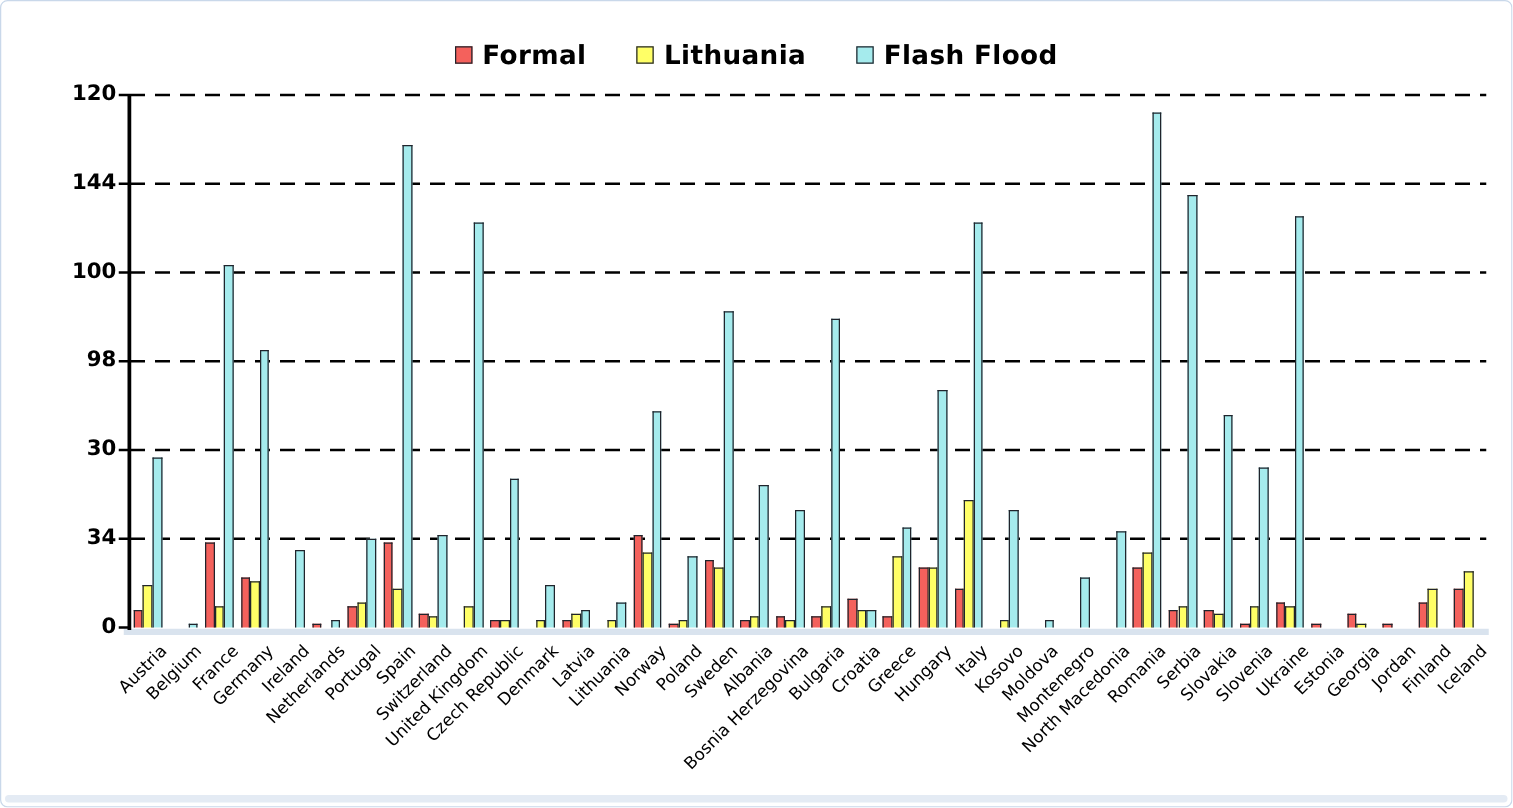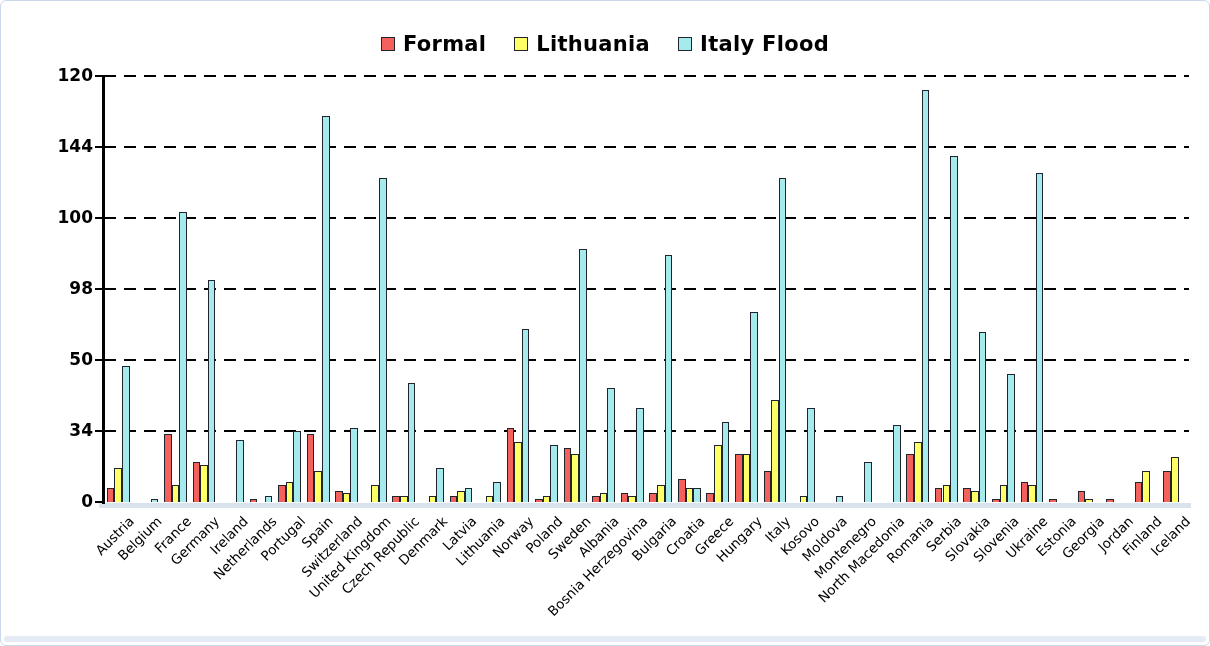--- a/index.html
+++ b/index.html
@@ -1,20 +1,20 @@
 <!DOCTYPE html>
 <html><head>
 <meta charset="utf-8">
 <style>
   html,body{margin:0;padding:0;background:#ffffff;}
   body{width:1210px;height:646px;overflow:hidden;font-family:"DejaVu Sans","Liberation Sans",sans-serif;}
   .frame{position:relative;width:1210px;height:646px;box-sizing:border-box;
          border:1px solid #c9d8ea;border-radius:6px;background:#ffffff;overflow:hidden;}
   .bottom-strip{position:absolute;left:3px;right:3px;bottom:3px;height:6px;background:#e4ebf4;border-radius:3px;}
-  .legend{position:absolute;top:31px;left:0;width:100%;display:flex;justify-content:center;gap:28px;z-index:5;}
+  .legend{position:absolute;top:31px;left:0;width:100%;display:flex;justify-content:center;gap:40px;z-index:5;}
   .legend-item{display:flex;align-items:center;gap:8px;}
   .swatch{width:14px;height:14px;border:1.6px solid #20242c;box-sizing:border-box;}
   .legend-label{font-size:21px;font-weight:700;color:#000;letter-spacing:.3px;}
   .plot{position:absolute;inset:0;}
   .gridline{position:absolute;height:2.5px;z-index:1;
             background:repeating-linear-gradient(90deg,#000 0 12px,transparent 12px 20px);}
   .y-axis-line{position:absolute;left:101px;top:75px;width:2.5px;height:428px;background:#000;z-index:3;}
   .ymark{position:absolute;width:9px;height:2.5px;background:#000;z-index:3;}
   .ytick{position:absolute;width:78px;text-align:right;font-size:17px;font-weight:700;color:#000;z-index:3;}
   .baseline{position:absolute;left:98px;top:501.5px;width:1092px;height:5px;background:#d9e3ee;z-index:0;}
@@ -31,21 +31,21 @@
     <div class="legend-item">
       <span class="swatch" id="sw0" style="background: rgb(244, 97, 92);"></span>
       <span class="legend-label">Formal</span>
     </div>
     <div class="legend-item">
       <span class="swatch" id="sw1" style="background: rgb(255, 255, 102);"></span>
       <span class="legend-label">Lithuania</span>
     </div>
     <div class="legend-item">
       <span class="swatch" id="sw2" style="background: rgb(165, 235, 237);"></span>
-      <span class="legend-label">Italy Flood</span>
+      <span class="legend-label">Flash Flood</span>
     </div>
   </div>
 
   <div class="plot">
     <div class="baseline"></div>
     <div id="layer-grid">
         <div class="gridline" style="left: 103px; top: 428.75px; width: 1085px;"></div>
         <div class="gridline" style="left: 103px; top: 357.75px; width: 1085px;"></div>
         <div class="gridline" style="left: 103px; top: 286.75px; width: 1085px;"></div>
         <div class="gridline" style="left: 103px; top: 215.75px; width: 1085px;"></div>
@@ -146,21 +146,21 @@
         <div class="bar" style="left: 1141.37px; top: 469.76px; width: 7.6px; height: 31.24px; background: rgb(255, 255, 102);"></div>
         <div class="bar" style="left: 1162.32px; top: 469.76px; width: 7.6px; height: 31.24px; background: rgb(244, 97, 92);"></div>
         <div class="bar" style="left: 1169.92px; top: 455.56px; width: 7.6px; height: 45.44px; background: rgb(255, 255, 102);"></div>
       </div>
     <div id="layer-ylabels">
         <div class="ymark" style="left: 94px; top: 499.75px;"></div>
         <div class="ytick" style="left: 14px; top: 490px;">0</div>
         <div class="ymark" style="left: 94px; top: 428.75px;"></div>
         <div class="ytick" style="left: 14px; top: 419px;">34</div>
         <div class="ymark" style="left: 94px; top: 357.75px;"></div>
-        <div class="ytick" style="left: 14px; top: 348px;">50</div>
+        <div class="ytick" style="left: 14px; top: 348px;">30</div>
         <div class="ymark" style="left: 94px; top: 286.75px;"></div>
         <div class="ytick" style="left: 14px; top: 277px;">98</div>
         <div class="ymark" style="left: 94px; top: 215.75px;"></div>
         <div class="ytick" style="left: 14px; top: 206px;">100</div>
         <div class="ymark" style="left: 94px; top: 144.75px;"></div>
         <div class="ytick" style="left: 14px; top: 135px;">144</div>
         <div class="ymark" style="left: 94px; top: 73.75px;"></div>
         <div class="ytick" style="left: 14px; top: 64px;">120</div>
       </div>
     <div id="layer-xlabels">

